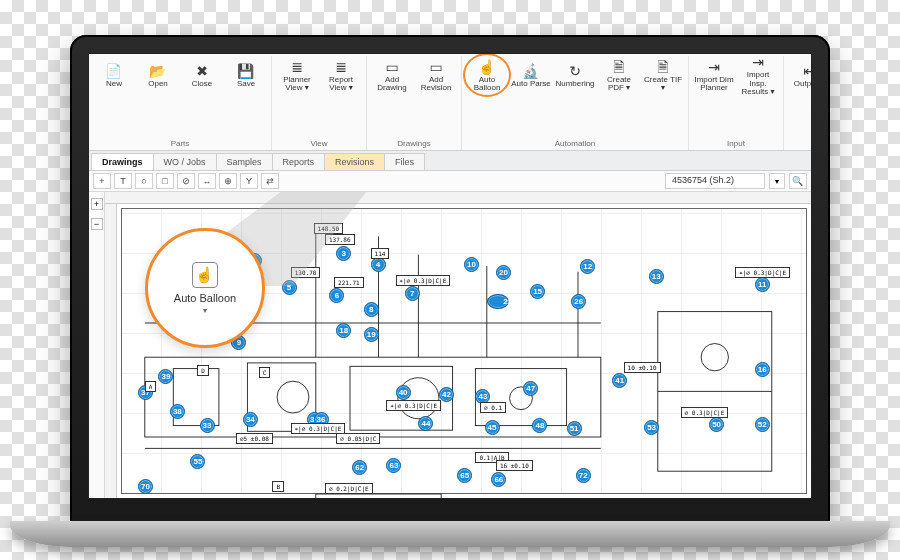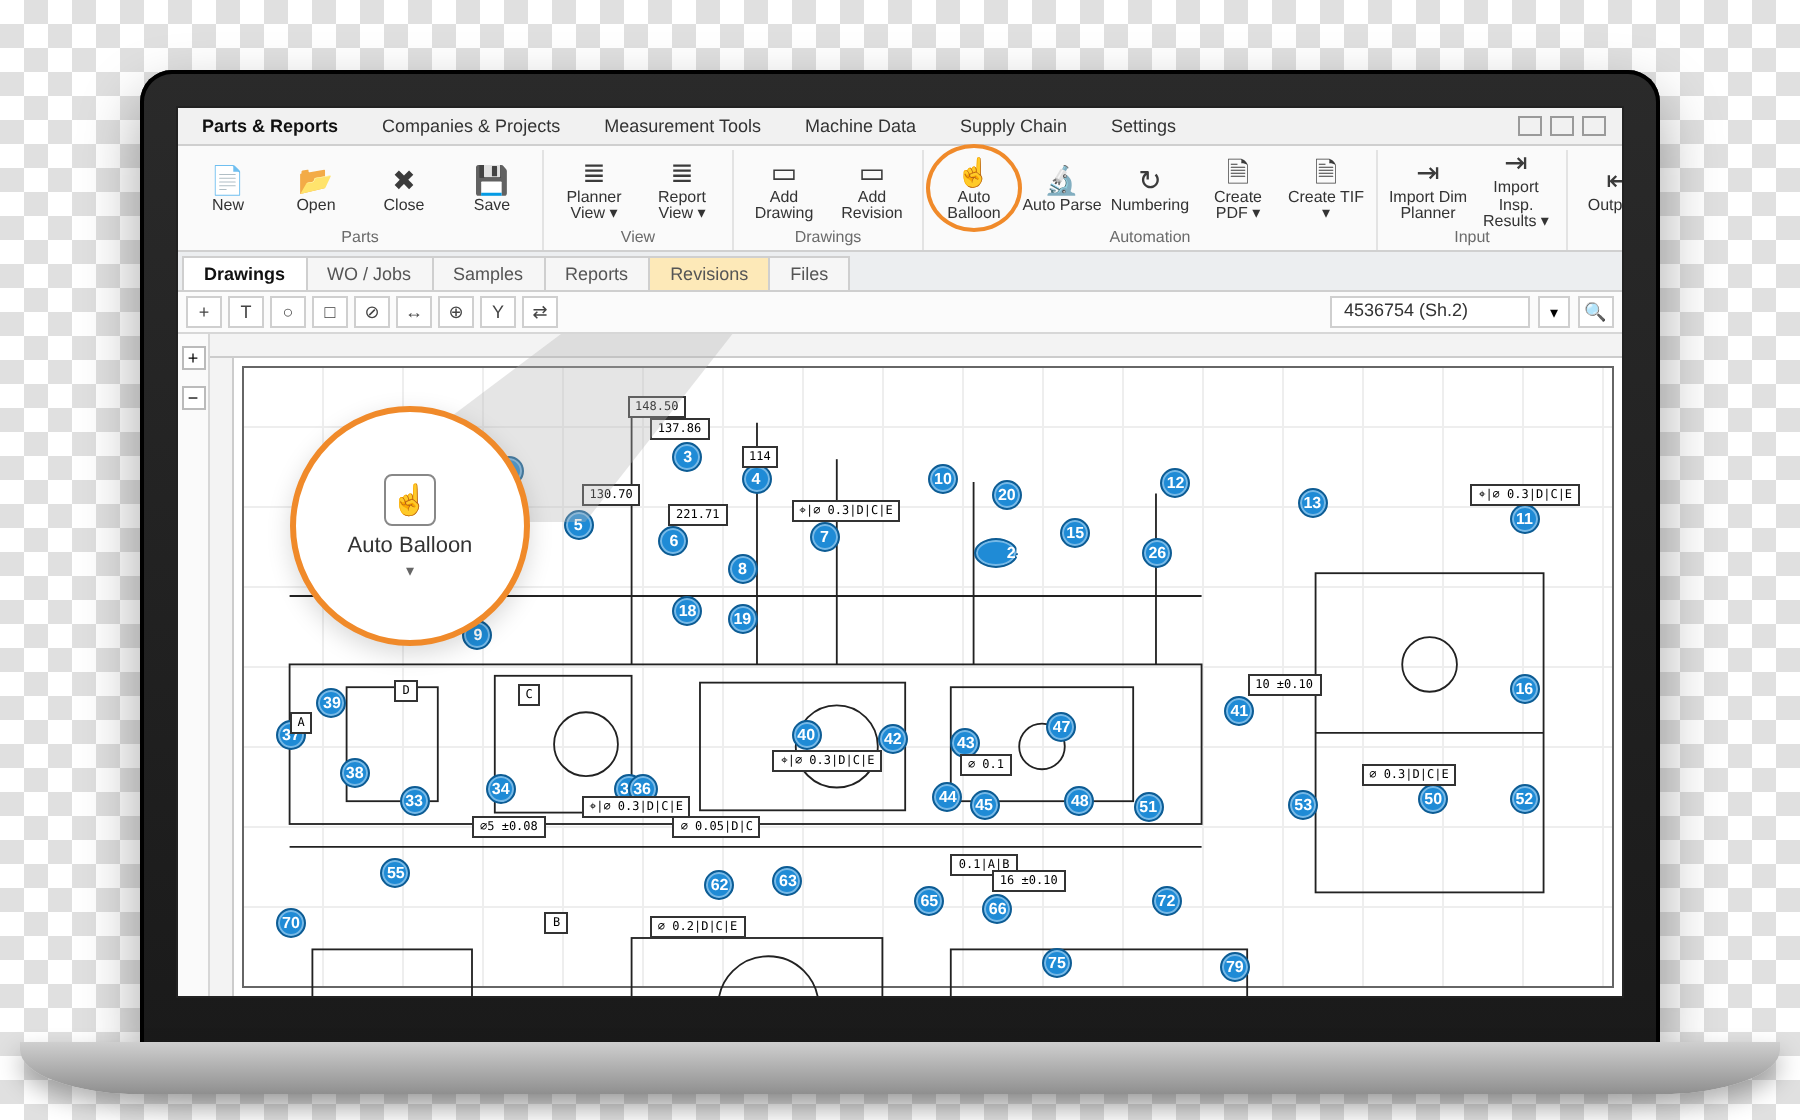--- a/index.html
+++ b/index.html
@@ -51,21 +51,21 @@
   }
   .ribbon-row{ display:flex; gap:2px; }
   .ribbon-btn{
     display:flex; flex-direction:column; align-items:center; justify-content:center;
     width:42px; height:38px; border:1px solid transparent; border-radius:2px;
     font-size:8px; color:#333; cursor:pointer; text-align:center; line-height:1.05;
     padding-top:2px;
   }
   .ribbon-btn .ico{ font-size:14px; line-height:14px; margin-bottom:2px; color:#3b3b3b;}
   .ribbon-group .grp-label{
-    font-size:8px; color:#6b6b6b; padding:1px 0 2px 0;
+    font-size:8px; color:#6b6b6b; padding:1px 0 2px 0;margin-top:44px;
   }
   .ribbon-btn.highlight{
     position:relative;
   }
   .ribbon-btn.highlight::after{
     content:""; position:absolute; inset:-4px;
     border:2px solid #f08a2a; border-radius:50%;
   }
   
   .doc-tabs{
@@ -147,34 +147,20 @@
   .cone{
     position:absolute; pointer-events:none;
   }
 </style>
 </head>
 <body>
 
 <div class="laptop">
   <div class="screen">
 
-    <div class="menubar">
-
-      <div class="menu-item active">Parts &amp; Reports</div>
-        <div class="menu-item">Companies &amp; Projects</div>
-        <div class="menu-item">Measurement Tools</div>
-        <div class="menu-item">Machine Data</div>
-        <div class="menu-item">Supply Chain</div>
-        <div class="menu-item">Settings</div>
-        <div class="win-ctrls">
-        <span></span>
-        <span></span>
-        <span></span>
-      </div>
-    </div>
 
     <div class="ribbon">
         <div class="ribbon-group">
           <div class="ribbon-row">
             <div class="ribbon-btn">
               <div class="ico">📄</div>
               <div>New</div>
             </div>
             <div class="ribbon-btn">
               <div class="ico">📂</div>
@@ -353,21 +339,21 @@
             <div class="balloon" style="left: 120.84px; top: 202.781px;">34</div>
             <div class="balloon" style="left: 153.9px; top: 202.781px; margin-left: 31px;">35</div>
             <div class="balloon" style="left: 191.52px; top: 202.781px;">36</div>
             <div class="balloon" style="left: 15.96px; top: 176px;">37</div>
             <div class="balloon" style="left: 47.88px; top: 195.056px;">38</div>
             <div class="balloon" style="left: 36.48px; top: 160.294px;">39</div>
             <div class="balloon" style="left: 273.6px; top: 175.744px;">40</div>
             <div class="balloon" style="left: 490.2px; top: 164.156px;">41</div>
             <div class="balloon" style="left: 316.92px; top: 177.675px; text-align: right;">42</div>
             <div class="balloon" style="left: 353.4px; top: 179.606px;">43</div>
-            <div class="balloon" style="left: 296.4px; top: 206.644px; margin-left: 48px;">44</div>
+            <div class="balloon" style="left: 296.4px; top: 206.644px;">44</div>
             <div class="balloon" style="left: 362.52px; top: 210.506px;">45</div>
             <div class="balloon" style="left: 401.28px; top: 171.881px;">47</div>
             <div class="balloon" style="left: 410.4px; top: 208.575px;">48</div>
             <div class="balloon" style="left: 444.6px; top: 212.438px;">51</div>
             <div class="balloon" style="left: 522.12px; top: 210.506px;">53</div>
             <div class="balloon" style="left: 68.4px; top: 245.269px;">55</div>
             <div class="balloon" style="left: 230.28px; top: 251.062px;">62</div>
             <div class="balloon" style="left: 264.48px; top: 249.131px;">63</div>
             <div class="balloon" style="left: 335.16px; top: 258.787px;">65</div>
             <div class="balloon" style="left: 369.36px; top: 262.65px;">66</div>

